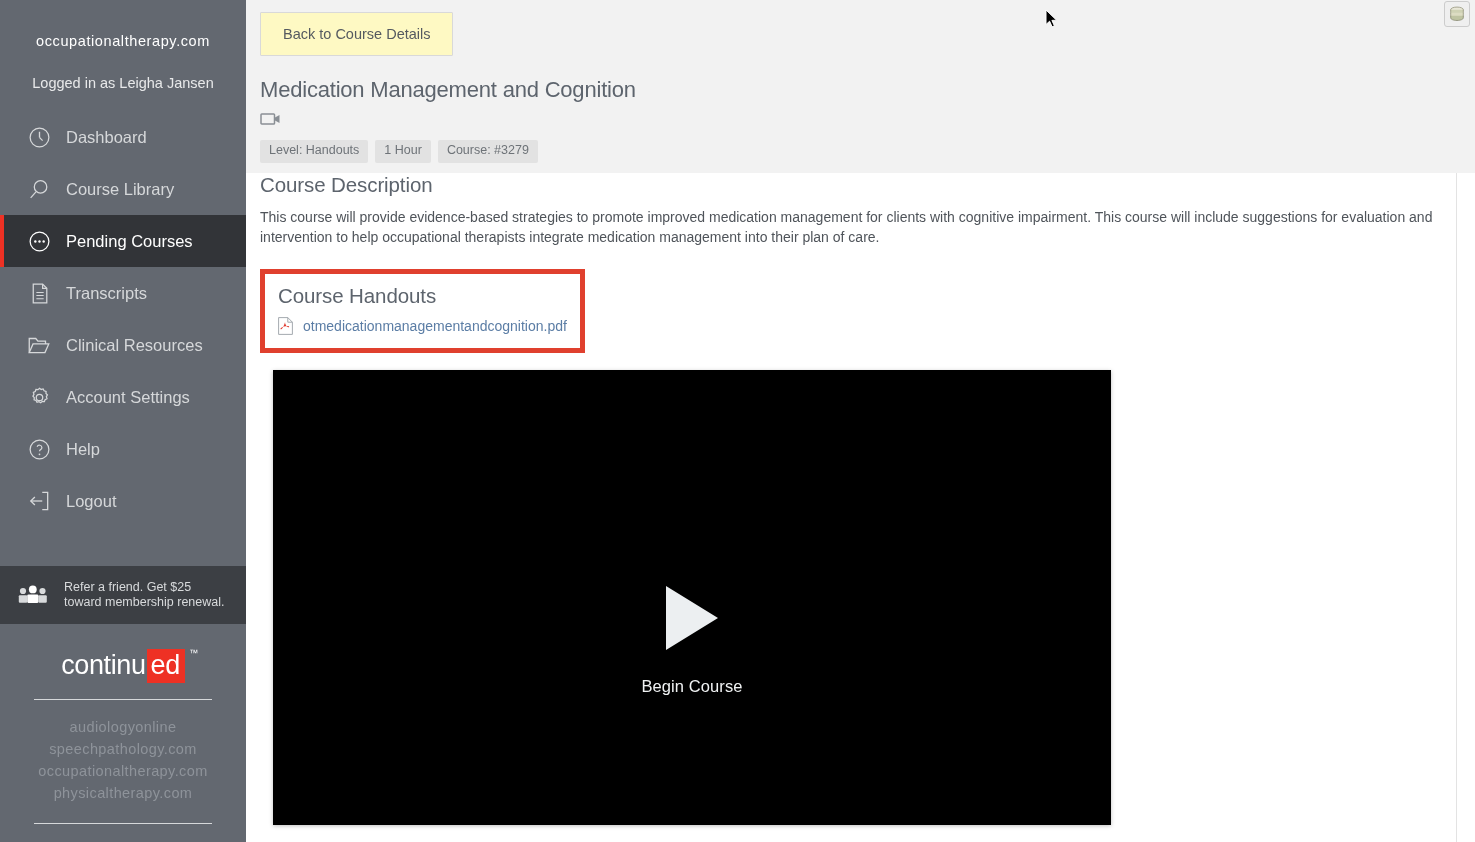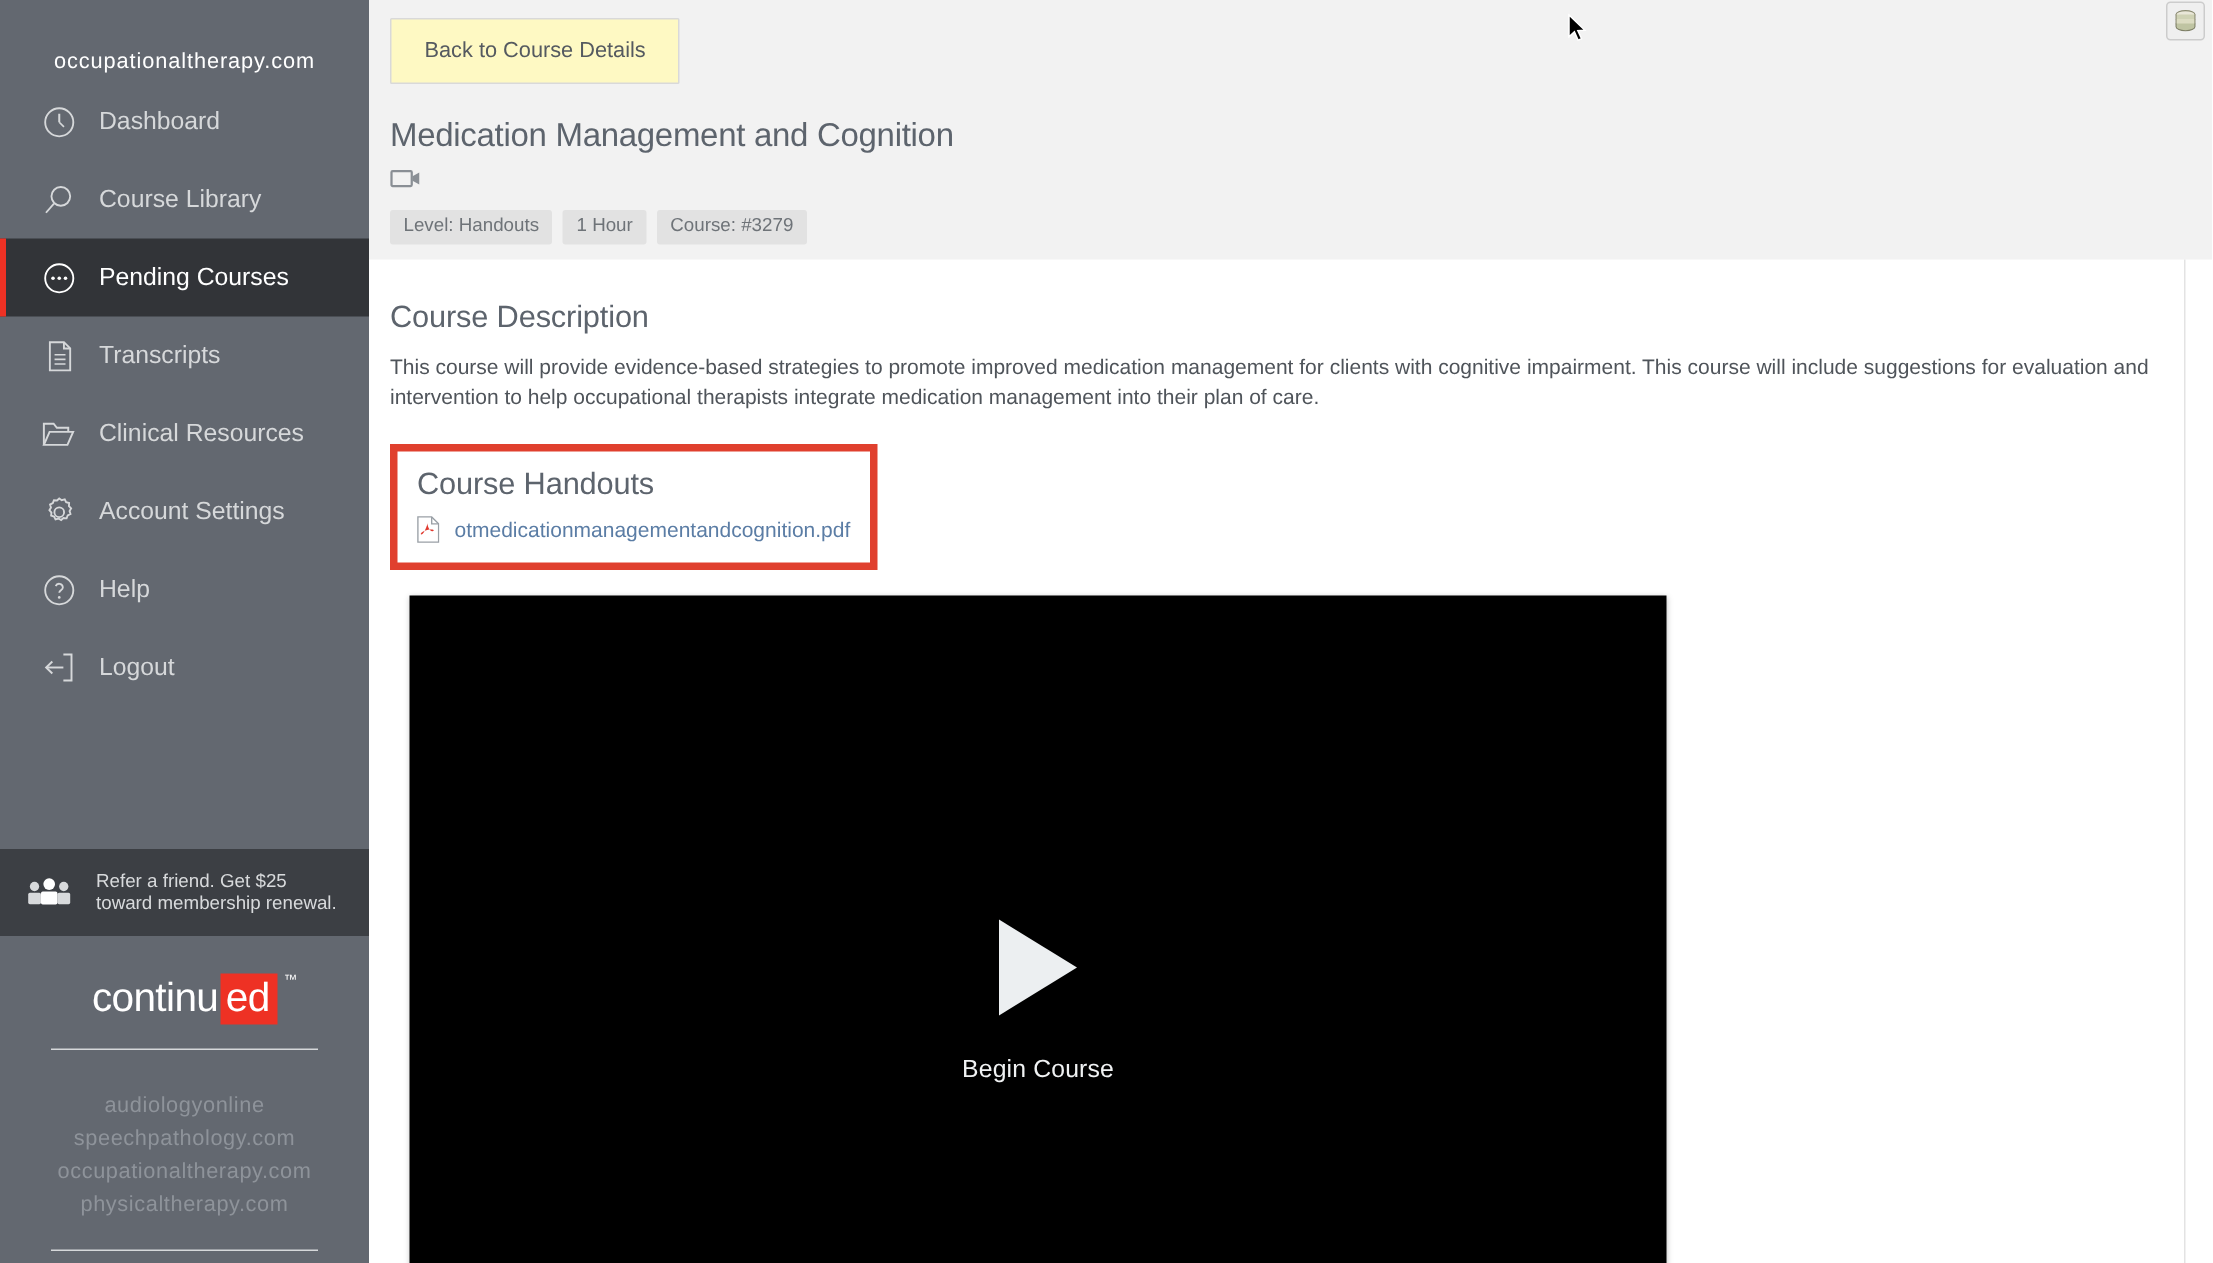--- a/index.html
+++ b/index.html
@@ -114,21 +114,21 @@
     top: -2px; right: -13px;
     font-size: 9px;
     color: #ffffff;
   }
   .hr-line {
     height: 1px;
     background: #d6d8da;
     margin: 18px 34px 0 34px;
   }
   .site-list {
-    margin-top: 26px;
+    margin-top: 16px;
     color: #8e939a;
     font-size: 14.5px;
     line-height: 22px;
     letter-spacing: 0.4px;
   }
   .hr-line2 {
     height: 1px;
     background: #d6d8da;
     margin: 19px 34px 0 34px;
   }
@@ -180,21 +180,20 @@
     padding: 4px 9px 5px 9px;
     border-radius: 2px;
     line-height: 1.1;
   }
 
   .content { padding: 0 0 0 14px; }
   .section-title {
     font-size: 20.5px;
     font-weight: 400;
     color: #5d646d;
-    margin-top: 27px;
     letter-spacing: -0.1px;
   }
   .desc {
     margin-top: 10px;
     font-size: 14px;
     color: #4f545a;
     line-height: 20px;
     max-width: 1200px;
   }
 
@@ -284,20 +283,21 @@
   }
 </style>
 </head>
 <body>
 
 <div class="app">
 
   <aside class="sidebar">
 
     <div class="brand">occupationaltherapy.com</div>
+    <div class="logged-in">Logged in as Leigha Jansen</div>
 
     <nav class="nav">
 
       <div class="nav-item">
         <span class="ico">
           <svg width="25" height="25" viewBox="0 0 24 24" fill="none" stroke="#d6d8da" stroke-width="1.2">
             <circle cx="12" cy="12" r="9"></circle>
               <path d="M12 12 L12 6.5" stroke-width="1.3"></path>
               <path d="M12 12 L15 15" stroke-width="1.1"></path>
           </svg>

